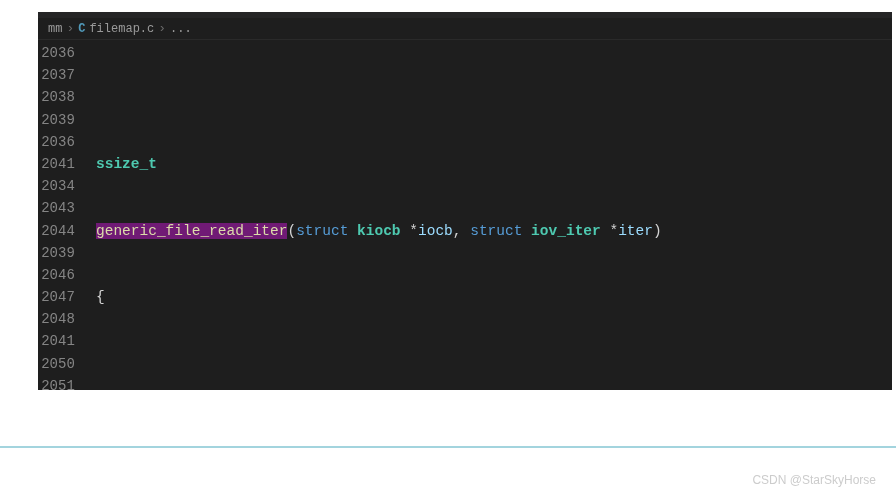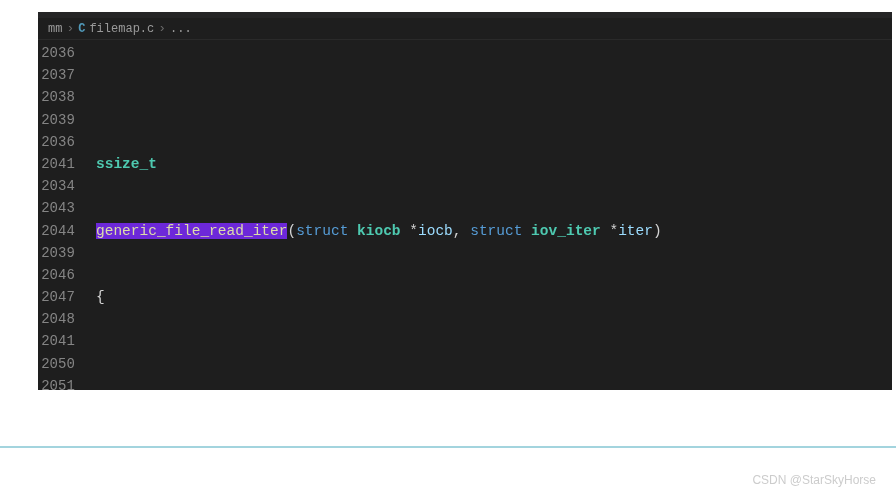--- a/index.html
+++ b/index.html
@@ -61,21 +61,21 @@
     font-size: 14.5px;
     line-height: 22.2px;
     white-space: pre;
     color: #d4d4d4;
     padding-top: 2px;
   }
   .tk-type { color: #4ec9b0; font-weight: bold; }
   .tk-kw   { color: #569cd6; }
   .tk-var  { color: #9cdcfe; }
   .tk-pun  { color: #d4d4d4; }
-  .hl-fn   { background: #6d28d9; color: #dcdcaa; }
+  .hl-fn   { background: #701a75; color: #dcdcaa; }
   .gutter div, .code > div { height: 22.2px; }
 
   .footer-area {
     position: absolute;
     top: 418px;
     left: 0;
     right: 0;
     height: 82px;
     background: #ffffff;
   }

